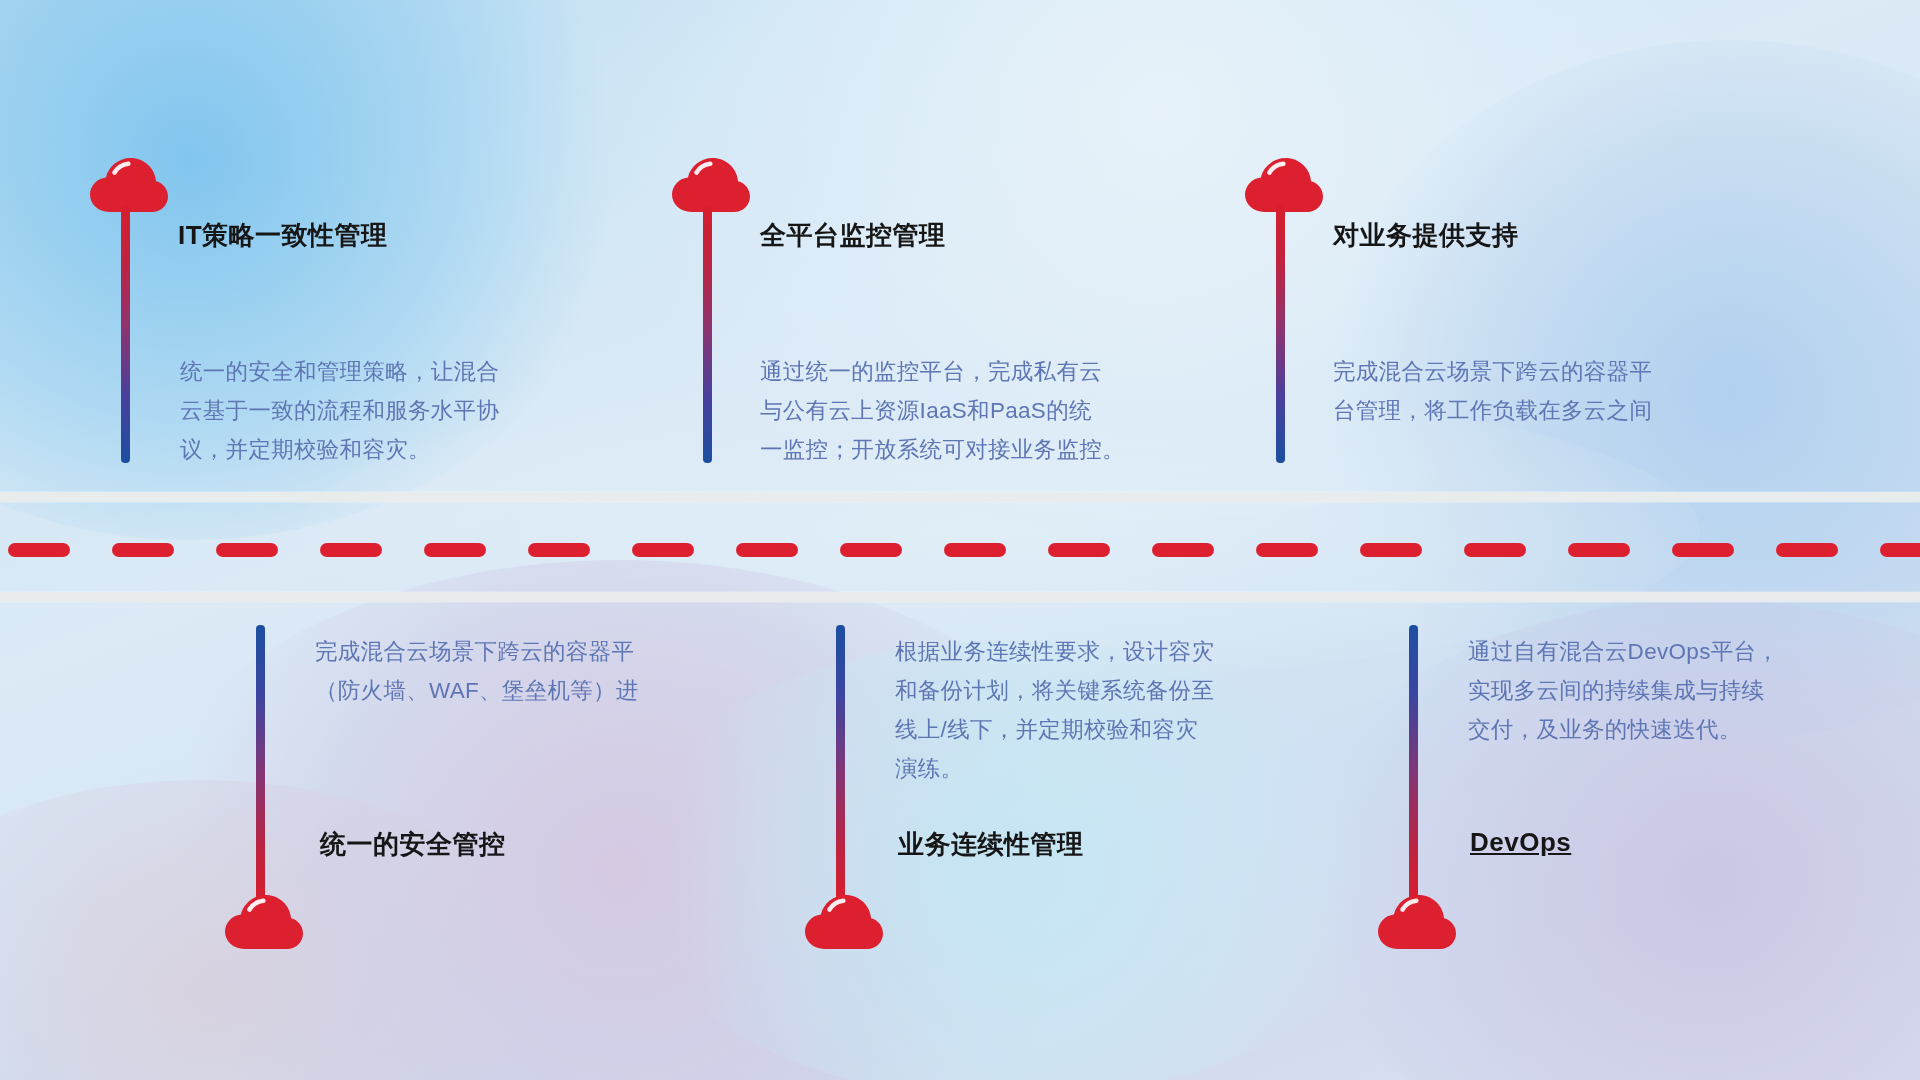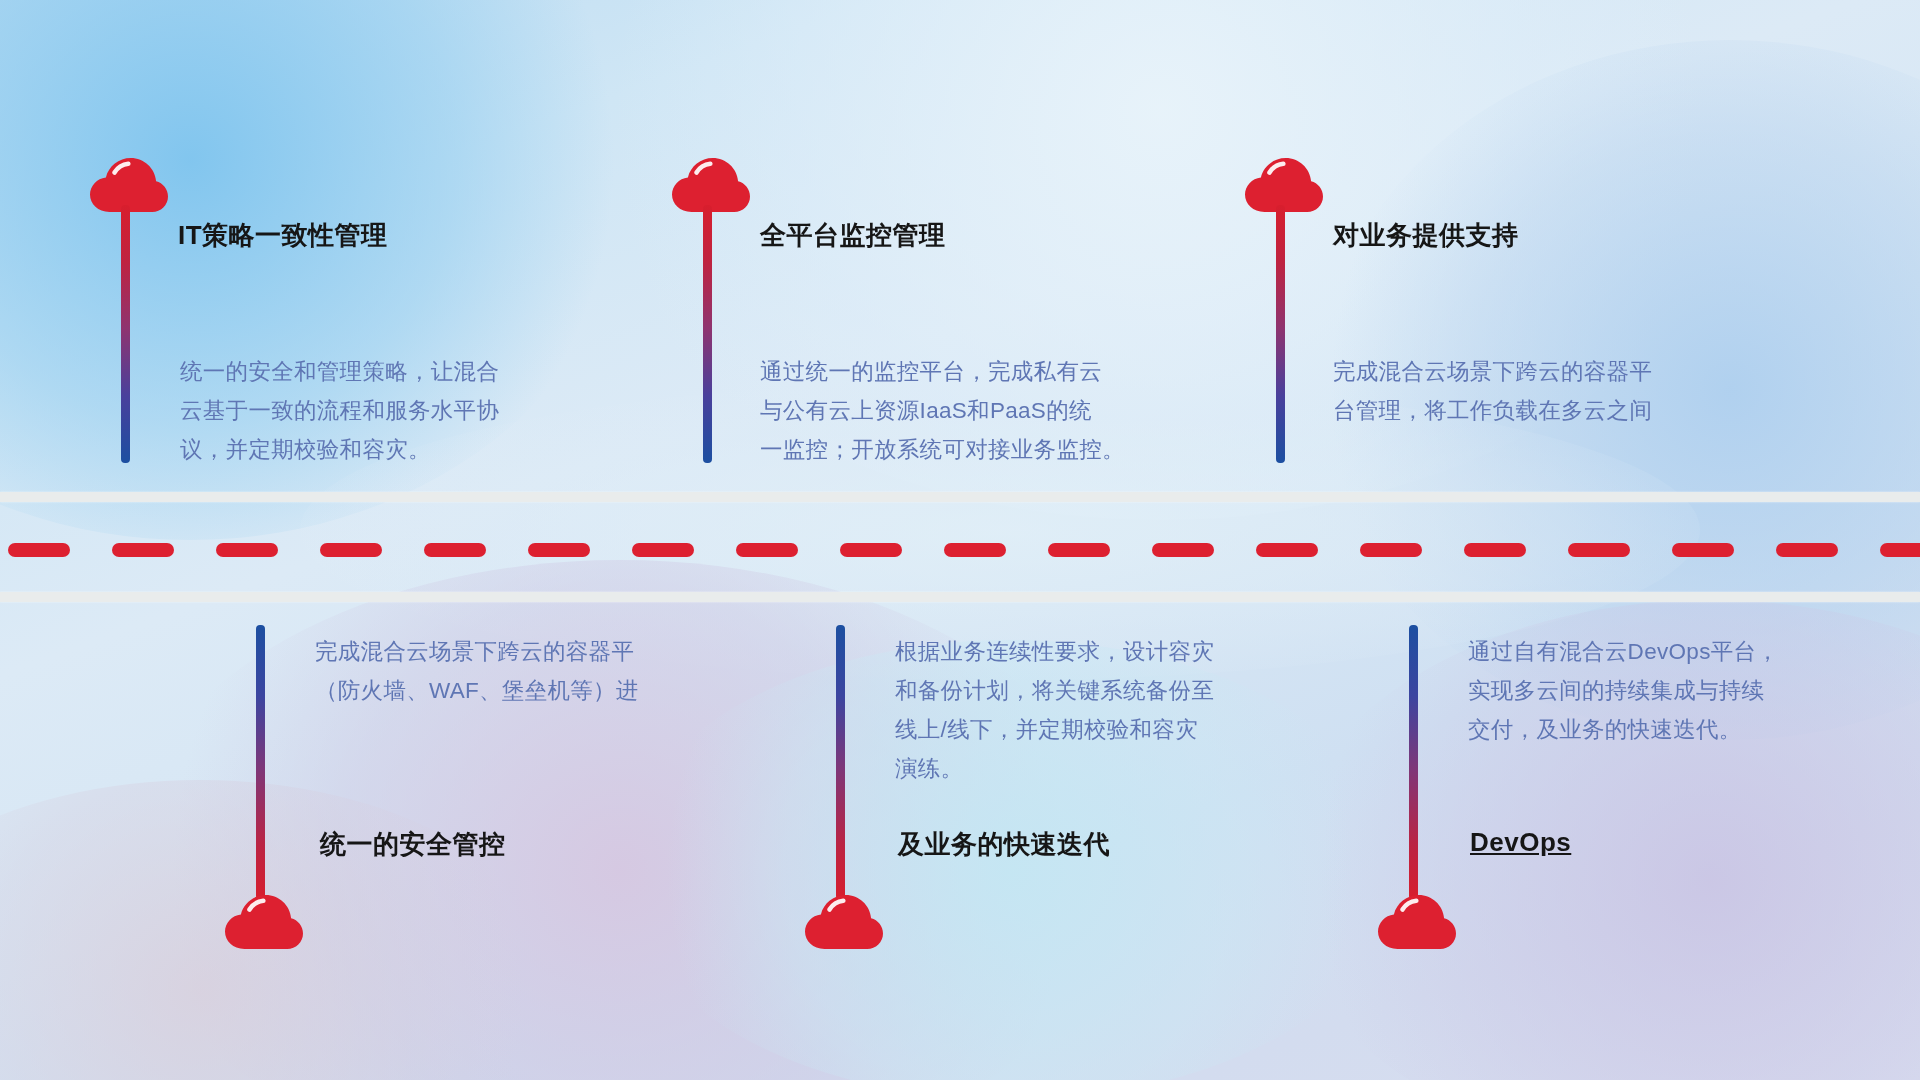--- a/index.html
+++ b/index.html
@@ -249,21 +249,21 @@
   </div>
 
   <div class="col">
     <div class="stem stem-bottom" style="left:836px; top:625px; height:275px;"></div>
     <div class="desc" style="left:895px; top:632px;">
       <div>根据业务连续性要求，设计容灾</div>
       <div>和备份计划，将关键系统备份至</div>
       <div>线上/线下，并定期校验和容灾</div>
       <div>演练。</div>
     </div>
-    <div class="title" style="left:898px; top:827px;">及业务的快速迭代</div>
+    <div class="title" style="left:898px; top:827px;">业务连续性管理</div>
     <div class="cloud" style="left:805px; top:895px;">
       <svg viewBox="0 0 78 56" xmlns="http://www.w3.org/2000/svg">
         <path d="M19.5 54 C8.0 54 0 46.2 0 36.6 C0 27.8 6.9 20.4 15.9 19.4 C18.6 8.2 28.8 0 40.7 0 C54.0 0 65.0 10.2 66.1 23.2 C73.0 25.0 78 31.2 78 38.4 C78 47.0 70.9 54 62.1 54 Z" fill="#dd2030"></path>
         <path d="M24.5 14.5 C27.6 9.6 32.6 6.4 38.3 5.8" stroke="#ffffff" stroke-width="4.6" stroke-linecap="round" fill="none" opacity="0.92"></path>
       </svg>
     </div>
   </div>
 
   <div class="col">
     <div class="stem stem-bottom" style="left:1409px; top:625px; height:275px;"></div>

